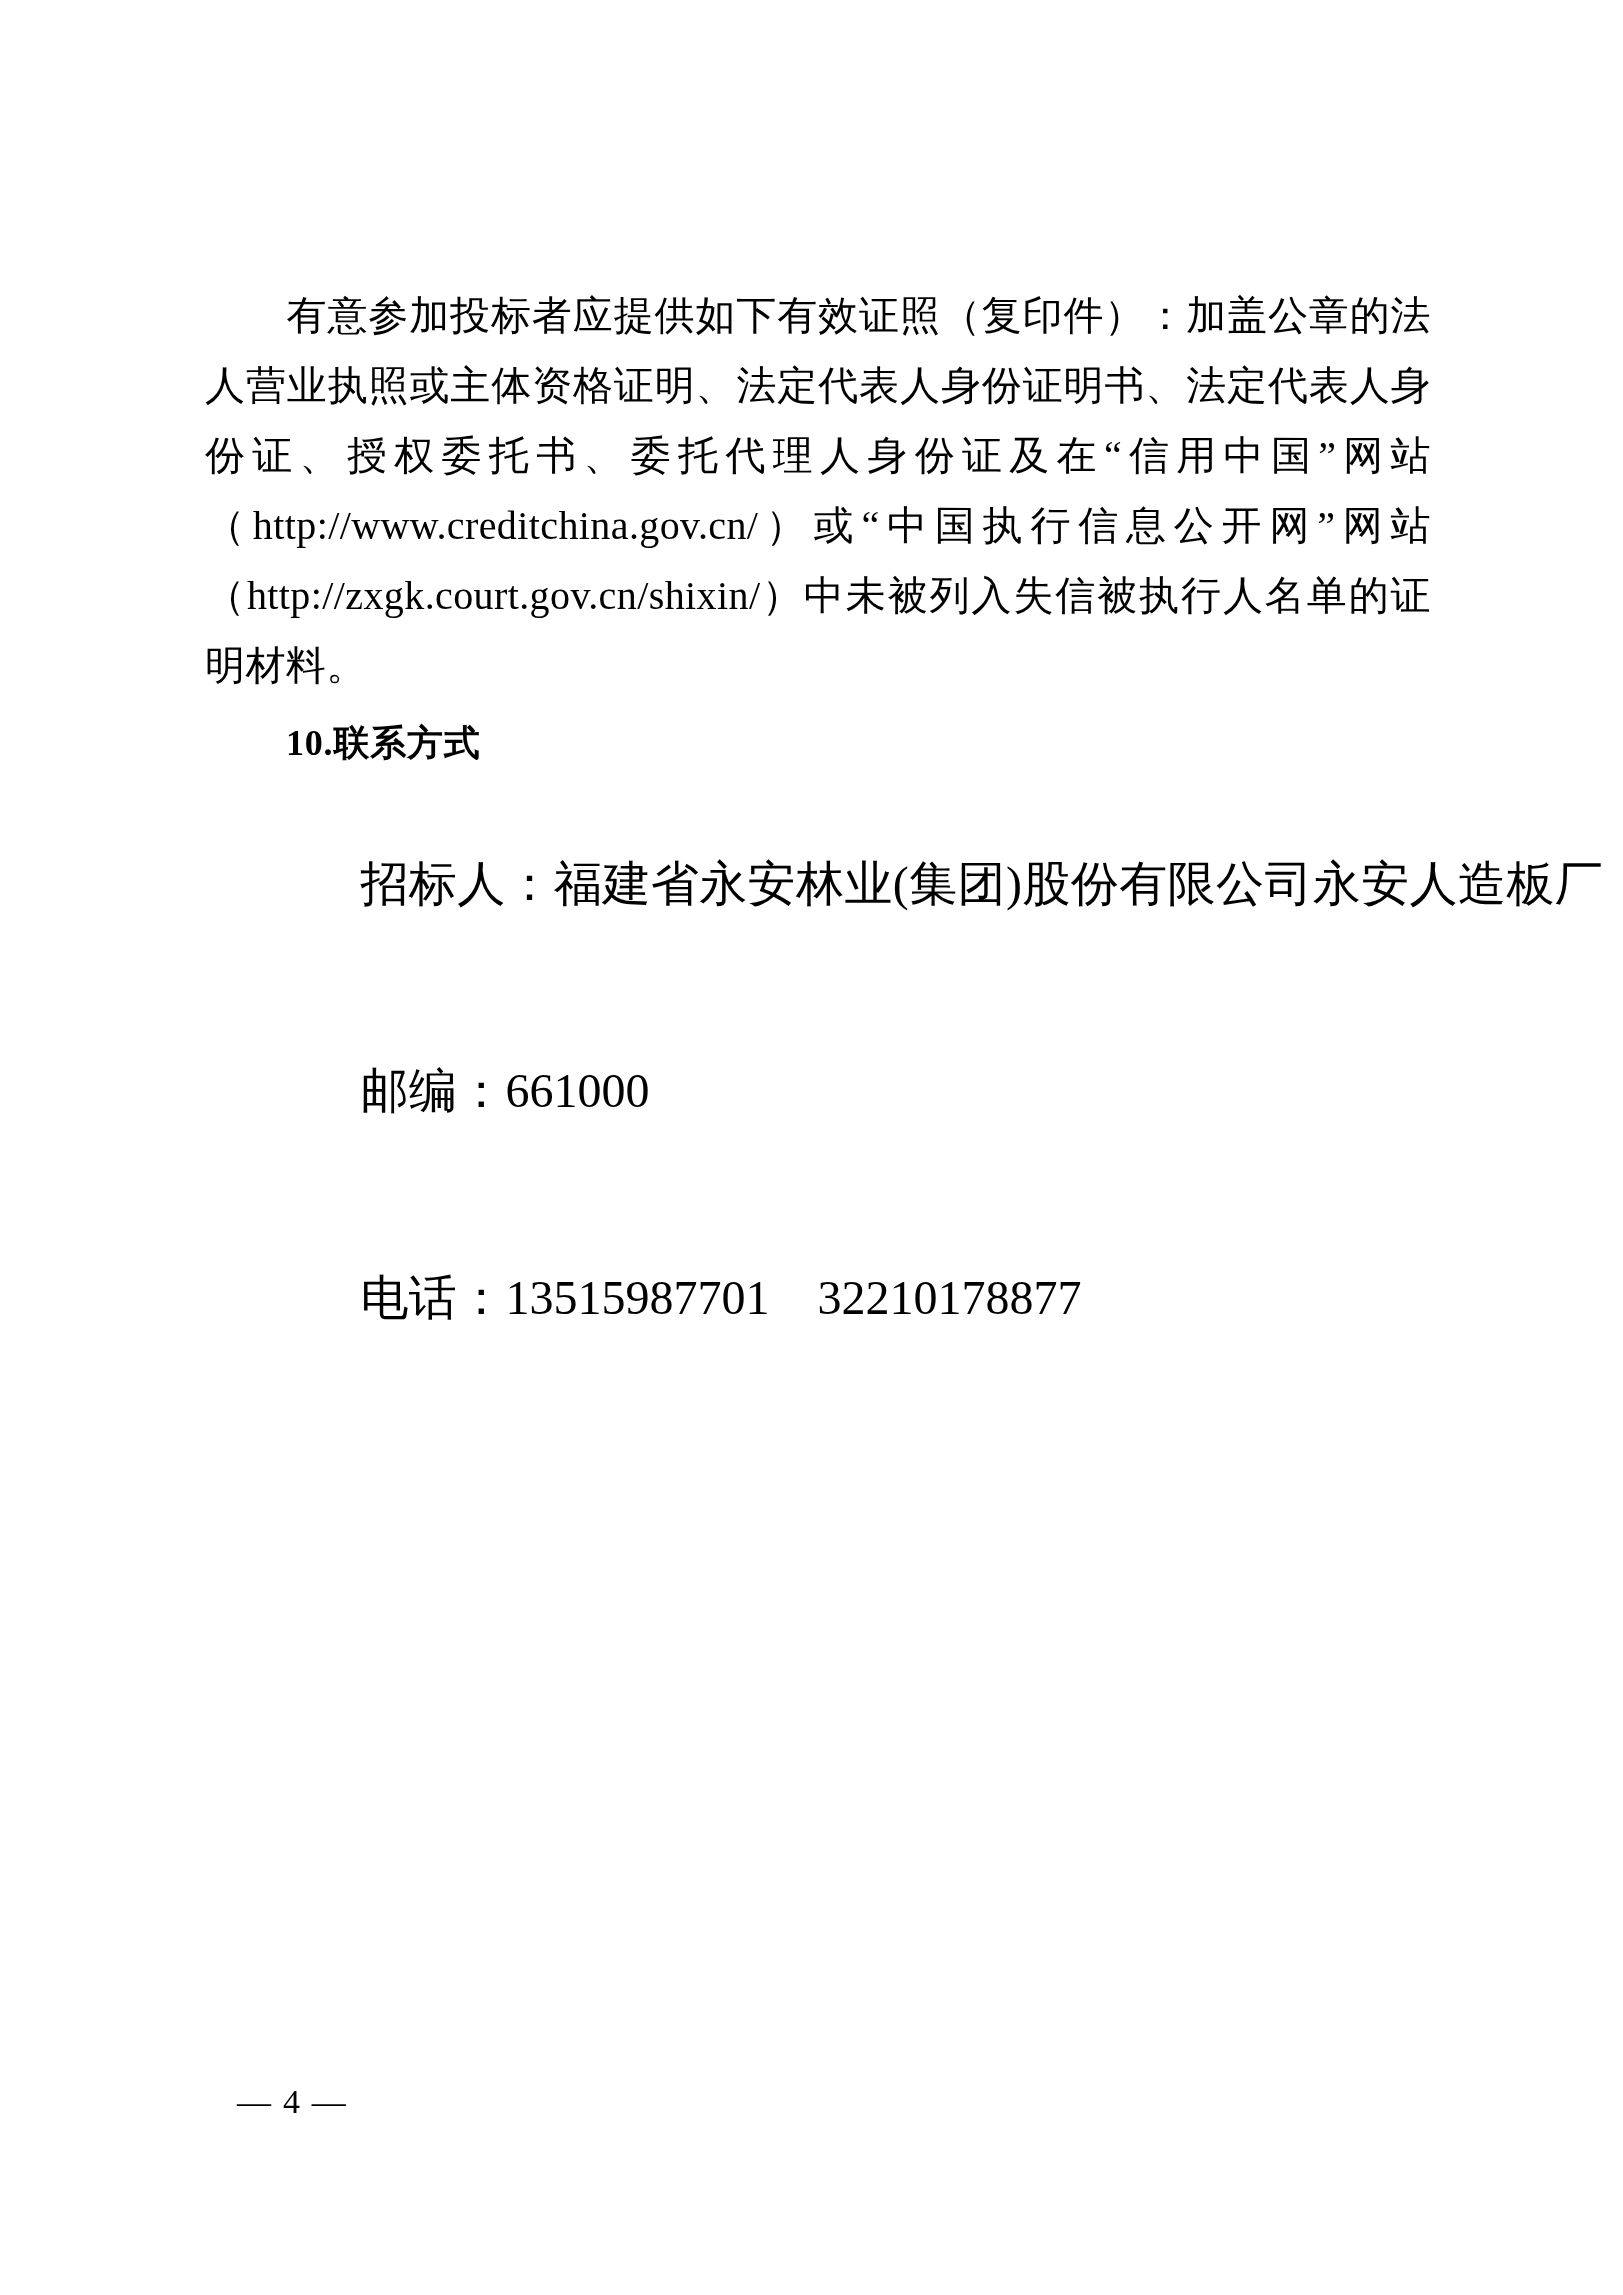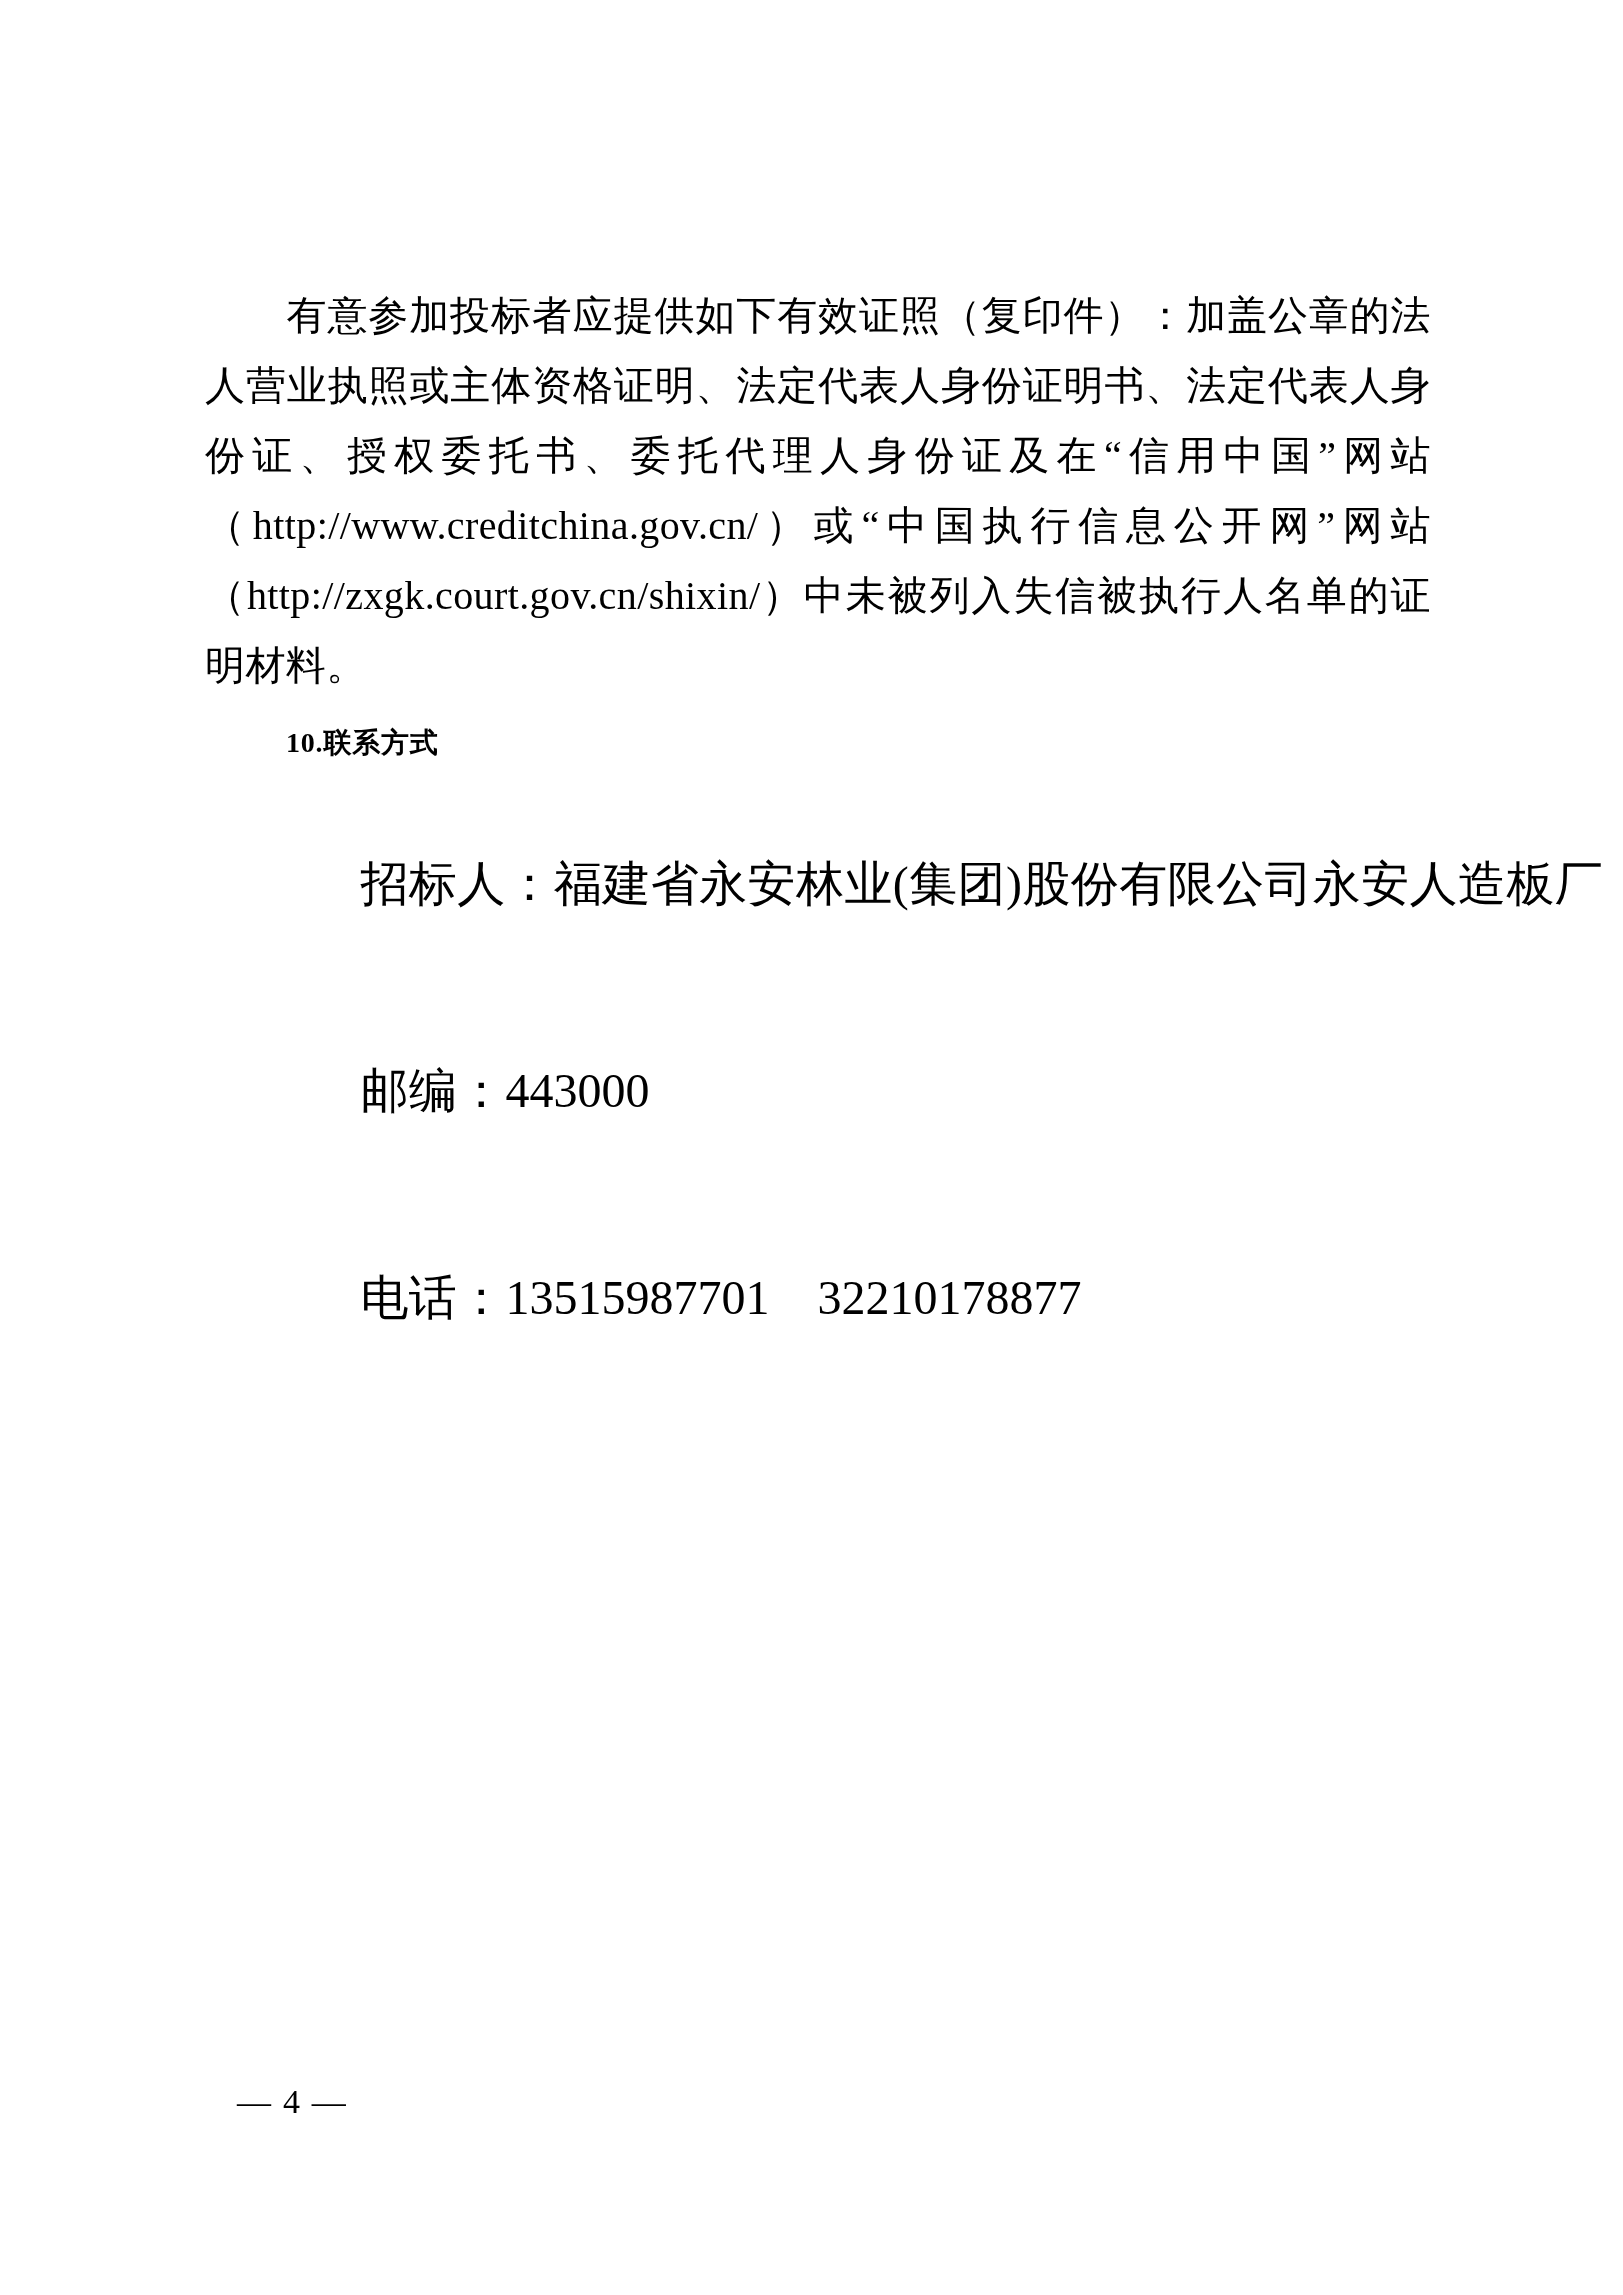--- a/index.html
+++ b/index.html
@@ -39,21 +39,21 @@
   }
   .para .indent {
     display: inline-block;
     width: 81px;
   }
   .latin {
     font-family: "Liberation Serif", "DejaVu Serif", serif;
     letter-spacing: 0px;
   }
   .section-title {
-    font-size: 28px;
+    font-size: 36px;
     line-height: 74px;
     font-weight: bold;
     margin: 0;
     padding-left: 81px;
     letter-spacing: 0.8px;
   }
   .info-line {
     font-size: 48px;
     line-height: 69px;
     margin: 0;
@@ -84,21 +84,21 @@
     <div class="spacer-small"></div>
 
     <h2 class="section-title">10.联系方式</h2>
 
     <p class="info-line">
       <span>招标人：</span><span>福建省永安林业(集团)股份有限公司永安人造板厂</span>
     </p>
 
 
     <p class="info-line">
-      <span>邮编：</span><span class="latin">443000</span>
+      <span>邮编：</span><span class="latin">661000</span>
     </p>
 
     <p class="info-line">
       <span>电话：</span><span class="latin">13515987701    32210178877</span>
     </p>
 
 
   </div>
 
   <div class="footer">— 4 —</div>

